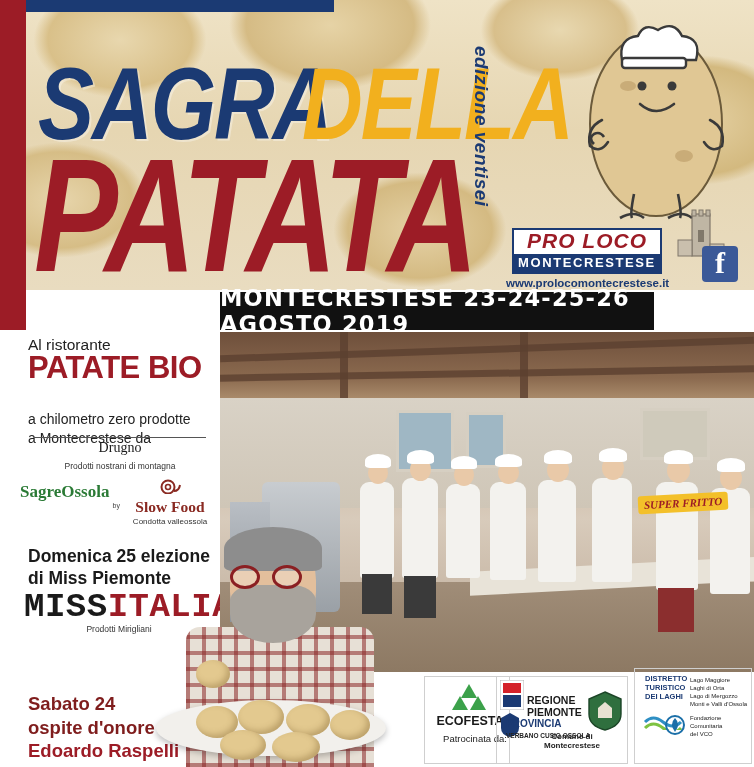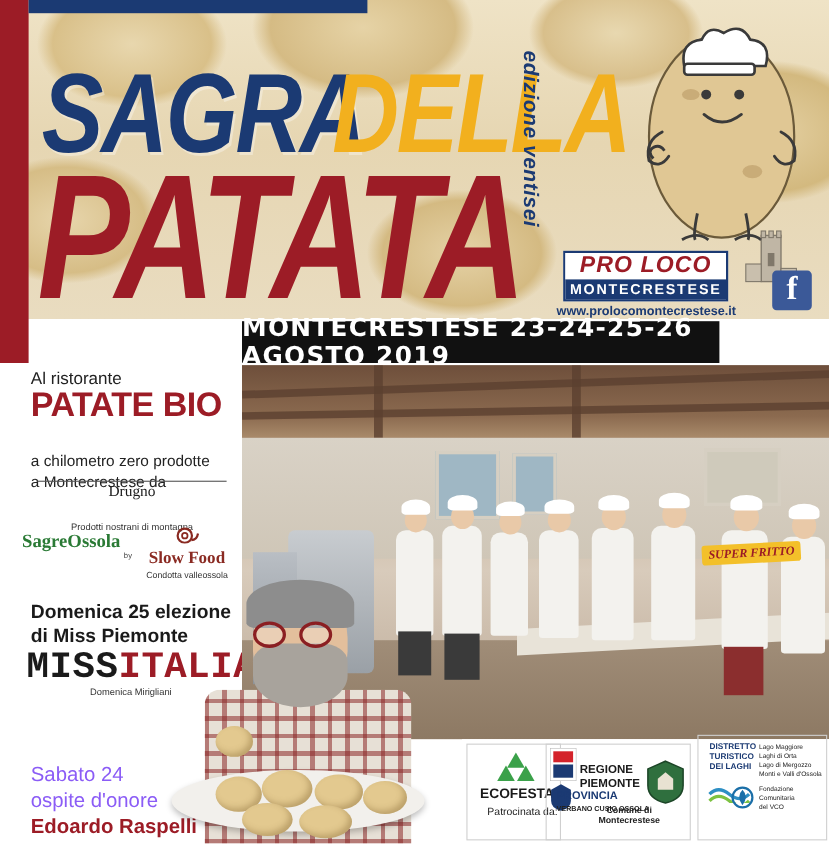--- a/index.html
+++ b/index.html
@@ -149,21 +149,21 @@
   }
   .agri-name {
     font-family: "Liberation Serif", serif;
     font-size: 15px; color: #1a1a1a; text-align: center;
   }
   .agri-sub {
     font-family: "Liberation Serif", serif;
     font-size: 14px; color: #1a1a1a; text-align: center; margin-top: 1px;
   }
   .agri-tag {
-    font-size: 8.5px; color: #333333; text-align: center; margin-top: 18px;
+    font-size: 8.5px; color: #333333; text-align: center; margin-top: 5px;
   }
   .logo-sagre {
     position: absolute; left: 20px; top: 482px; width: 100px;
   }
   .sagre-txt {
     font-family: "Liberation Serif", serif;
     font-size: 17px; color: #2a7a35; font-weight: bold;
   }
   .sagre-sub { font-size: 7px; color: #444; text-align: right; }
   .logo-slow {
@@ -188,21 +188,21 @@
   }
   .miss-italia-red { color: #9c1c26; }
   .miss-80 {
     font-family: "Liberation Serif", serif;
     font-style: italic; font-size: 27px; color: #000000;
   }
   .miss-sub { font-size: 8.5px; color: #333; text-align: center; margin-top: -2px; }
 
   .txt-sabato {
     position: absolute; left: 28px; top: 692px;
-    font-size: 18.5px; color: #8b5cf6; line-height: 24px;
+    font-size: 18.5px; color: #7f1d1d; line-height: 24px; font-weight: bold;
   }
   .txt-raspelli {
     position: absolute; left: 28px; top: 740px;
     font-size: 18.5px; font-weight: bold; color: #9c1c26;
   }
 
   
   .photo {
     position: absolute; left: 220px; top: 332px; width: 534px; height: 340px;
     overflow: hidden;
@@ -411,21 +411,21 @@
     <div class="slow-sub">Condotta valleossola</div>
   </div>
 
   <div class="txt-domenica" style="white-space: pre-line;">Domenica 25 elezione
 di Miss Piemonte</div>
 
   <div class="missitalia">
     <div>
       <span class="miss-main">MISS</span><span class="miss-main miss-italia-red">ITALIA</span><span class="miss-80">80</span>
     </div>
-    <div class="miss-sub">Domenica Mirigliani</div>
+    <div class="miss-sub">Prodotti Mirigliani</div>
   </div>
 
   <div class="txt-sabato" style="white-space: pre-line;">Sabato 24
 ospite d'onore</div>
   <div class="txt-raspelli">Edoardo Raspelli</div>
 
   <div class="photo">
     <div class="ph-ceiling"></div>
     <div class="ph-beam" style="left:0; top:14px; width:534px; transform:rotate(-2deg);"></div>
     <div class="ph-beam" style="left:0; top:38px; width:534px; transform:rotate(-1deg);"></div>

